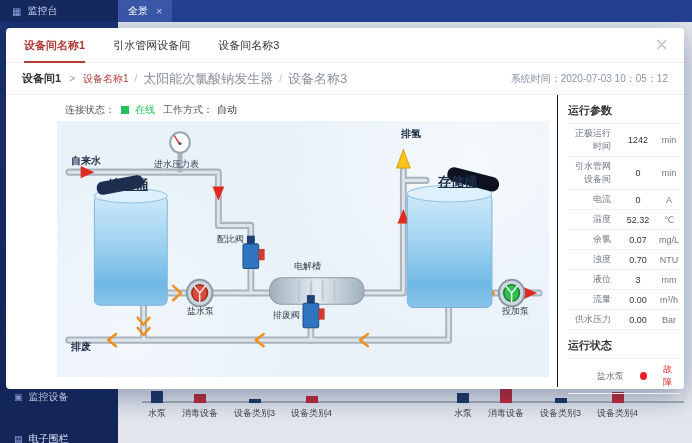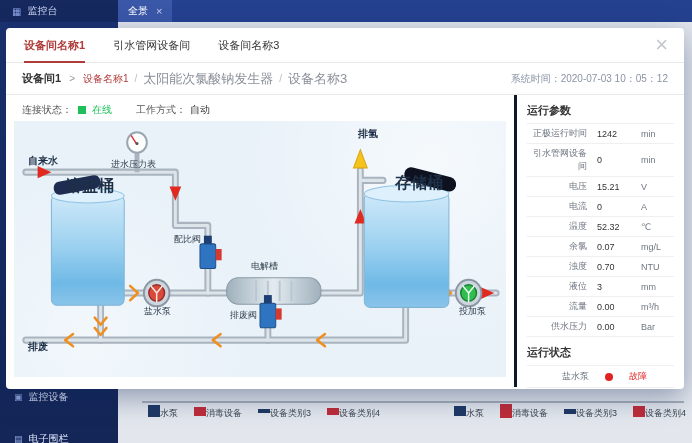--- a/index.html
+++ b/index.html
@@ -20,21 +20,21 @@
                display:flex; align-items:center; padding-left:14px; gap:6px; cursor:pointer; }
   .side-item .s-ic { font-size:9px; color:#93a8e0; }
   .side-item.i1 { top:360px; }
   .side-item.i2 { top:402px; }
 
   
   .chart-area { position:absolute; left:118px; top:22px; right:0; bottom:0; background:#e3e7ed; z-index:1; }
   .axis { position:absolute; left:24px; right:8px; bottom:40px; height:2px; background:#a6aeb8; }
   .bar-group { position:absolute; bottom:24px; display:flex; align-items:flex-end; gap:16px; }
   .g1 { left:30px; } .g2 { left:336px; }
-  .bar-col { display:flex; flex-direction:row; align-items:center; }
+  .bar-col { display:flex; flex-direction:column; align-items:center; }
   .bar { width:12px; background:#1f3864; }
   .bar-label { font-size:9px; color:#3c4450; height:12px; margin-top:4px; white-space:nowrap; }
 
   
   .modal { position:absolute; left:6px; top:28px; width:678px; height:361px; background:#fff;
            border-radius:4px; box-shadow:0 8px 28px rgba(15,35,85,.4); z-index:5; }
   .m-tabs { display:flex; align-items:center; height:35px; border-bottom:1px solid #e9e9e9;
             padding:0 18px; gap:28px; position:relative; }
   .m-tab { font-size:11px; color:#333; height:100%; display:flex; align-items:center; position:relative; cursor:pointer; }
   .m-tab.active span { color:#b03b3b; font-weight:bold; }
@@ -43,43 +43,43 @@
              cursor:pointer; line-height:28px; }
   .m-crumbrow { display:flex; align-items:center; justify-content:space-between; height:32px;
                 border-bottom:1px solid #e9e9e9; padding:0 16px; }
   .crumbs { display:flex; align-items:center; }
   .crumb-root { font-size:11px; font-weight:bold; color:#333; cursor:pointer; }
   .sep { color:#999; font-size:10px; margin:0 8px; }
   .crumb-active { font-size:10px; color:#b03b3b; cursor:pointer; }
   .crumb { font-size:13px; color:#8a8f99; cursor:pointer; }
   .sep2 { color:#b9bec6; font-size:10px; margin:0 6px; }
   .systime { font-size:10px; color:#8a94a6; }
-  .m-body { display:flex; height:292px; }
+  .m-body { display:flex; height:292px;padding-left:43px; }
   .m-left { flex:1; padding:4px 8px 8px 8px; }
 
   .status-line { height:22px; display:flex; align-items:center; font-size:10px; color:#555; gap:4px; padding-left:8px; }
   .s-dot { width:8px; height:8px; background:#1fc05a; display:inline-block; margin:0 2px; }
   .s-online { color:#1fc05a; }
-  .s-label.mode { margin-left:20px; }
+  .s-label.mode { margin-left:4px; }
   .s-mode { color:#333; }
 
   .diagram { position:relative; width:492px; height:256px; background:#e9f2f9;
              background-image:radial-gradient(circle at 85% 15%, rgba(255,255,255,.55), transparent 40%),
                               radial-gradient(circle at 15% 85%, rgba(255,255,255,.4), transparent 35%); }
   .diagram svg { position:absolute; left:0; top:0; width:100%; height:100%; }
   .dlbl { position:absolute; font-size:9px; color:#33404e; white-space:nowrap; z-index:2; }
   .dlbl.med { font-size:10px; font-weight:bold; color:#1e3048; }
-  .dlbl.big { font-size:16px; font-weight:bold; color:#1e3048; }
+  .dlbl.big { font-size:13px; font-weight:bold; color:#1e3048;text-decoration:underline; }
 
   
-  .m-right { width:170px; border-left:3px solid #0f172a; padding:6px 10px 0 10px; }
+  .m-right { width:170px; border-left:1px solid #0f172a; padding:6px 10px 0 10px; }
   .p-title { font-size:11px; font-weight:bold; color:#333; margin:2px 0 5px; }
   .p-title.rs { margin-top:8px; }
   .p-table { width:100%; border-collapse:collapse; border-top:1px solid #efefef; }
-  .p-table td { border-bottom:1px solid #efefef; font-size:9px; padding:3px 2px; }
+  .p-table td { border-bottom:1px solid #efefef; font-size:9px; padding:3px 2px;text-align:center; }
   td.pn { color:#707783; text-align:right; width:68px; padding-right:8px; }
   td.pv { color:#333; width:44px; }
   td.pu { color:#707783; }
   .rs-row { display:flex; align-items:center; border-top:1px solid #efefef; border-bottom:1px solid #efefef;
             padding:4px 2px; font-size:9px; }
   .rs-row .rn { width:68px; text-align:right; padding-right:8px; color:#707783; }
   .rs-dot { width:8px; height:8px; border-radius:50%; background:#e02222; margin:0 16px 0 8px; }
   .rs-val { color:#e02222; }
 </style>
 </head>
@@ -315,25 +315,20 @@
             <td class="pn">正极运行时间</td>
             <td class="pv">1242</td>
             <td class="pu">min</td>
           </tr>
           <tr>
             <td class="pn">引水管网设备间</td>
             <td class="pv">0</td>
             <td class="pu">min</td>
           </tr>
           <tr>
-            <td class="pn">电压</td>
-            <td class="pv">15.21</td>
-            <td class="pu">V</td>
-          </tr>
-          <tr>
             <td class="pn">电流</td>
             <td class="pv">0</td>
             <td class="pu">A</td>
           </tr>
           <tr>
             <td class="pn">温度</td>
             <td class="pv">52.32</td>
             <td class="pu">℃</td>
           </tr>
           <tr>

